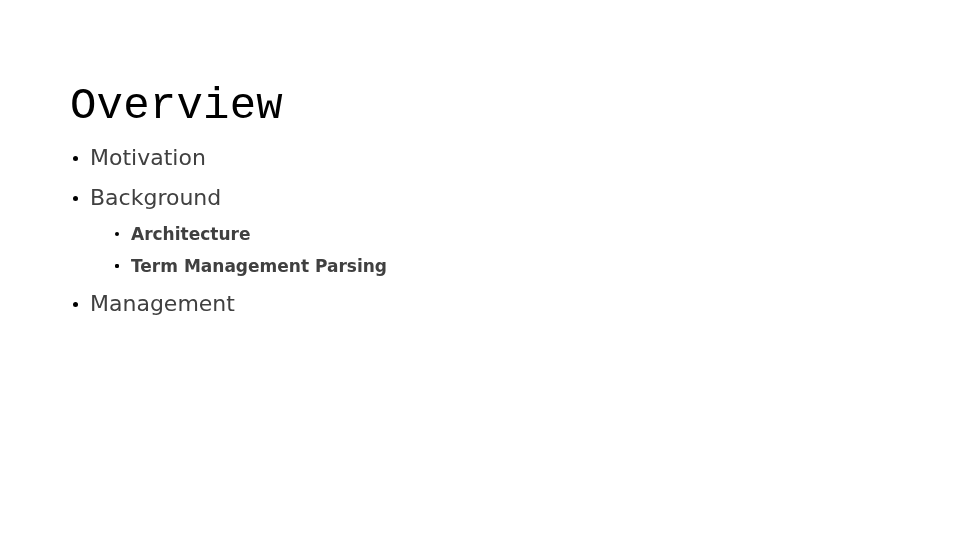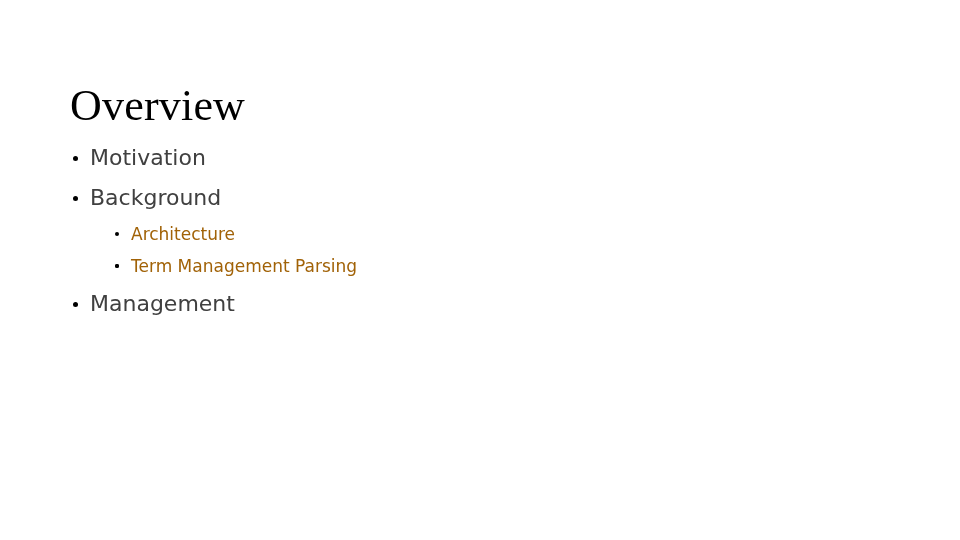--- a/index.html
+++ b/index.html
@@ -15,21 +15,21 @@
     position: relative;
     width: 960px;
     height: 540px;
     background: #ffffff;
     overflow: hidden;
   }
   .slide-title {
     position: absolute;
     left: 70px;
     top: 54px;
-    font-family: Liberation Serif, serif;
+    font-family: Liberation Mono, monospace;
     font-size: 44px;
     font-weight: 400;
     line-height: 1.05;
     color: #000000;
     letter-spacing: 0.2px;
     white-space: nowrap;
     text-align: right;
   }
   .body-block {
     position: absolute;
@@ -66,23 +66,23 @@
     height: 5px;
     border-radius: 50%;
     background: #000000;
   }
   li.bullet2 {
     position: relative;
     padding-left: 21px;
     margin: 0 0 10px 0;
     font-family: "DejaVu Sans", sans-serif;
     font-size: 17px;
-    font-weight: 400;
+    font-weight: 700;
     line-height: 22px;
-    color: #a16207;
+    color: #404040;
     white-space: nowrap;
   }
   li.bullet2 > .dot {
     position: absolute;
     left: 5px;
     top: 9px;
     width: 4px;
     height: 4px;
     border-radius: 50%;
     background: #000000;

